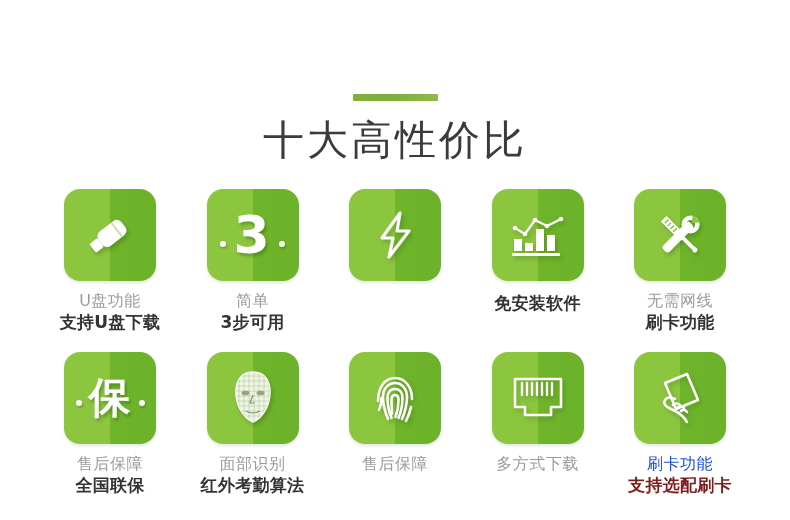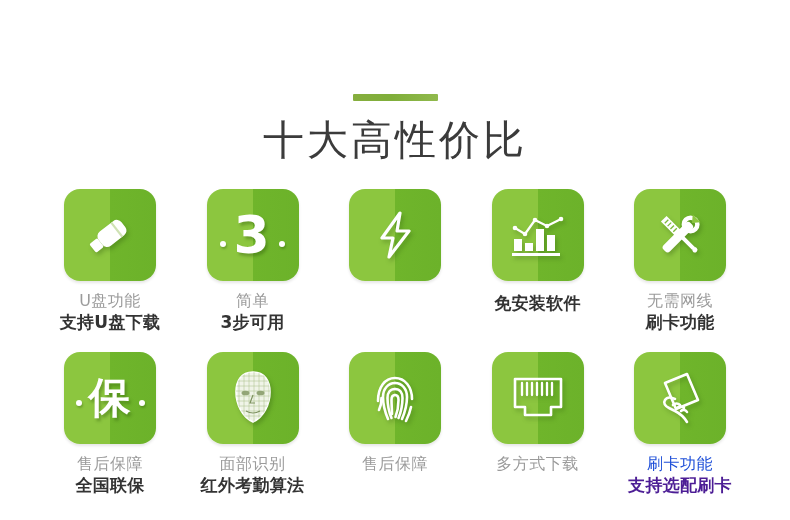--- a/index.html
+++ b/index.html
@@ -59,21 +59,21 @@
     font-size:16px;line-height:19px;color:#9b9b9b;font-weight:400;
     font-family:"DejaVu Sans","Liberation Sans",sans-serif;
     letter-spacing:.5px;white-space:nowrap;
   }
   .main{
     font-size:17px;line-height:23px;color:#333333;font-weight:700;
     font-family:"DejaVu Sans","Liberation Sans",sans-serif;
     letter-spacing:.3px;white-space:nowrap;margin-top:1px;
   }
   .cell.highlight .sub{color:#1d4ed8;}
-  .cell.highlight .main{color:#4c1d95;}
+  .cell.highlight .main{color:#7f1d1d;}
 </style>
 </head>
 <body>
 
 <div class="page">
 
   <div class="header">
     <div class="title-rule"></div>
     <div class="page-title">十大高性价比</div>
   </div>

